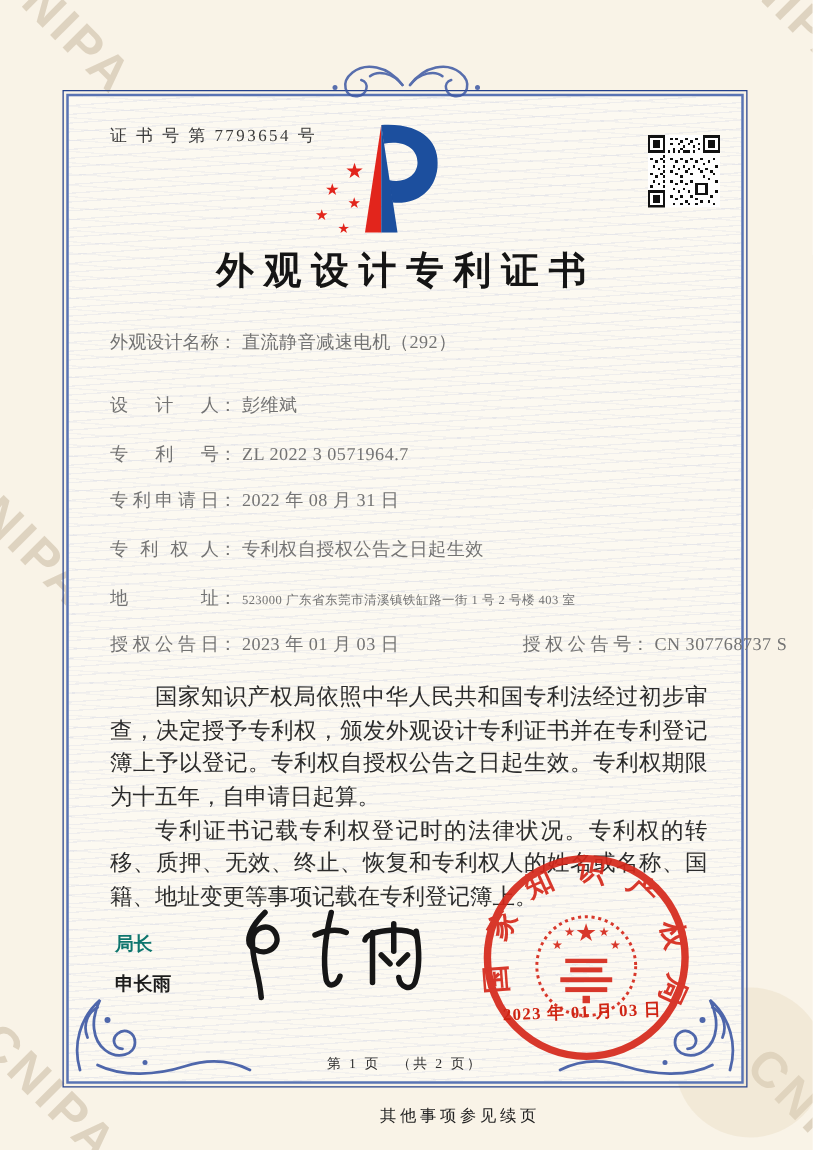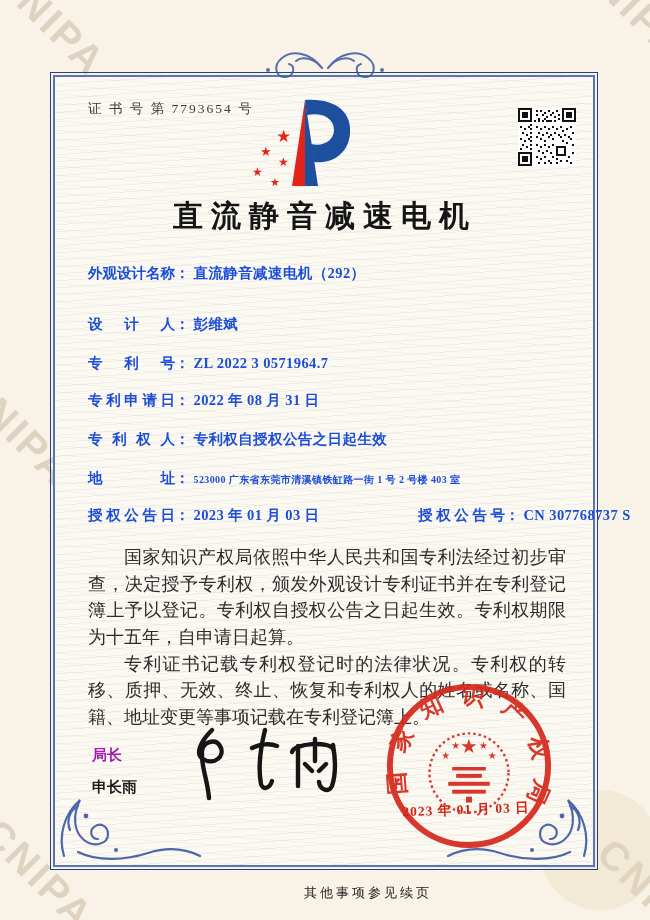--- a/index.html
+++ b/index.html
@@ -26,29 +26,29 @@
         background:
           repeating-linear-gradient(176deg, rgba(125,140,200,.10) 0 1px, transparent 1px 7px),
           repeating-linear-gradient(184deg, rgba(125,140,200,.07) 0 1px, transparent 1px 9px),
           #fcf9f1;}
   
   .certnum{position:absolute;left:88px;top:100px;font-size:13.5px;letter-spacing:2px;color:#3a3a3a;}
   .logo{position:absolute;left:248px;top:94px;}
   .qr{position:absolute;left:518px;top:108px;}
   .title{position:absolute;left:0;top:196px;width:650px;text-align:center;
          font-size:30px;font-weight:bold;letter-spacing:8px;color:#151515;}
-  .frow{position:absolute;left:88px;font-size:14.5px;font-weight:700;color:#1d4ed8;white-space:nowrap;}
+  .frow{position:absolute;left:88px;font-size:14.5px;font-weight:400;color:#737373;white-space:nowrap;}
   .jlabel{display:inline-block;width:6em;text-align:justify;text-align-last:justify;vertical-align:top;}
   .colon{display:inline-block;margin-right:4px;}
   .fvalue{letter-spacing:.4px;}
   .cell2{position:absolute;left:330px;top:0;}
   .paras{position:absolute;left:88px;top:544px;width:478px;font-size:18px;line-height:1.48;
          color:#2c2c2c;text-align:justify;}
   .paras p{margin:0;text-indent:2em;}
-  .signer-title{position:absolute;left:92px;top:746px;font-size:15px;font-weight:600;color:#a21caf;}
+  .signer-title{position:absolute;left:92px;top:746px;font-size:15px;font-weight:600;color:#0f766e;}
   .signer-name{position:absolute;left:92px;top:778px;font-size:15px;font-weight:600;color:#1d1d1d;}
   .signature{position:absolute;left:168px;top:718px;}
   .seal{position:absolute;left:383px;top:680px;}
   .seal-date{position:absolute;left:380px;top:801px;width:172px;text-align:center;
              font-size:13.5px;font-weight:bold;color:#cf2413;letter-spacing:1px;transform:rotate(-2deg);}
   .pagefooter{position:absolute;left:50px;top:843px;width:548px;text-align:center;
               font-size:11px;letter-spacing:2px;color:#2e2e2e;}
   .contnote{position:absolute;left:0;top:884px;width:650px;text-align:center;
             font-size:13px;letter-spacing:3px;color:#222;padding-left:43px;}
   
@@ -144,21 +144,21 @@
                M22 11h1v1h-1z M24 10h1v1h-1z M26 9h1v1h-1z M23 13h1v1h-1z M25 14h1v1h-1z M27 12h1v1h-1z
                M22 16h1v1h-1z M24 17h1v1h-1z M26 15h1v1h-1z M27 18h1v1h-1z
                M9 18h1v1H9z M11 19h1v1h-1z M13 18h1v1h-1z M15 19h1v1h-1z M17 18h1v1h-1z
                M10 21h1v1h-1z M12 22h1v1h-1z M14 21h1v1h-1z M16 22h1v1h-1z
                M9 24h1v1H9z M11 25h1v1h-1z M13 24h1v1h-1z M15 26h1v1h-1z M17 24h1v1h-1z
                M19 25h1v1h-1z M21 26h1v1h-1z M25 24h1v1h-1z M27 22h1v1h-1z M24 26h1v1h-1z
                M26 27h1v1h-1z M10 27h1v1h-1z M13 27h1v1h-1z M16 27h1v1h-1z M19 27h1v1h-1z"></path>
     </g>
   </svg>
 
-  <div class="title">直流静音减速电机</div>
+  <div class="title">外观设计专利证书</div>
 
   <div class="frow" style="top:264px">
     <span class="jlabel">外观设计名称</span><span class="colon">：</span><span class="fvalue">直流静音减速电机（292）</span>
   </div>
   <div class="frow" style="top:315px">
     <span class="jlabel">设计人</span><span class="colon">：</span><span class="fvalue">彭维斌</span>
   </div>
   <div class="frow" style="top:354px">
     <span class="jlabel">专利号</span><span class="colon">：</span><span class="fvalue">ZL 2022 3 0571964.7</span>
   </div>
@@ -219,15 +219,16 @@
         <rect x="70" y="88" width="34" height="3.5"></rect>
         <rect x="74" y="95" width="26" height="4"></rect>
         <rect x="66" y="103" width="42" height="4"></rect>
         <rect x="70" y="111" width="34" height="4"></rect>
         <rect x="84" y="118" width="6" height="6"></rect>
       </g>
     </g>
   </svg>
   <div class="seal-date">2023 年 01 月 03 日</div>
 
+  <div class="pagefooter">第 1 页　（共 2 页）</div>
   <div class="contnote">其他事项参见续页</div>
 
 </div>
 
 </body></html>

